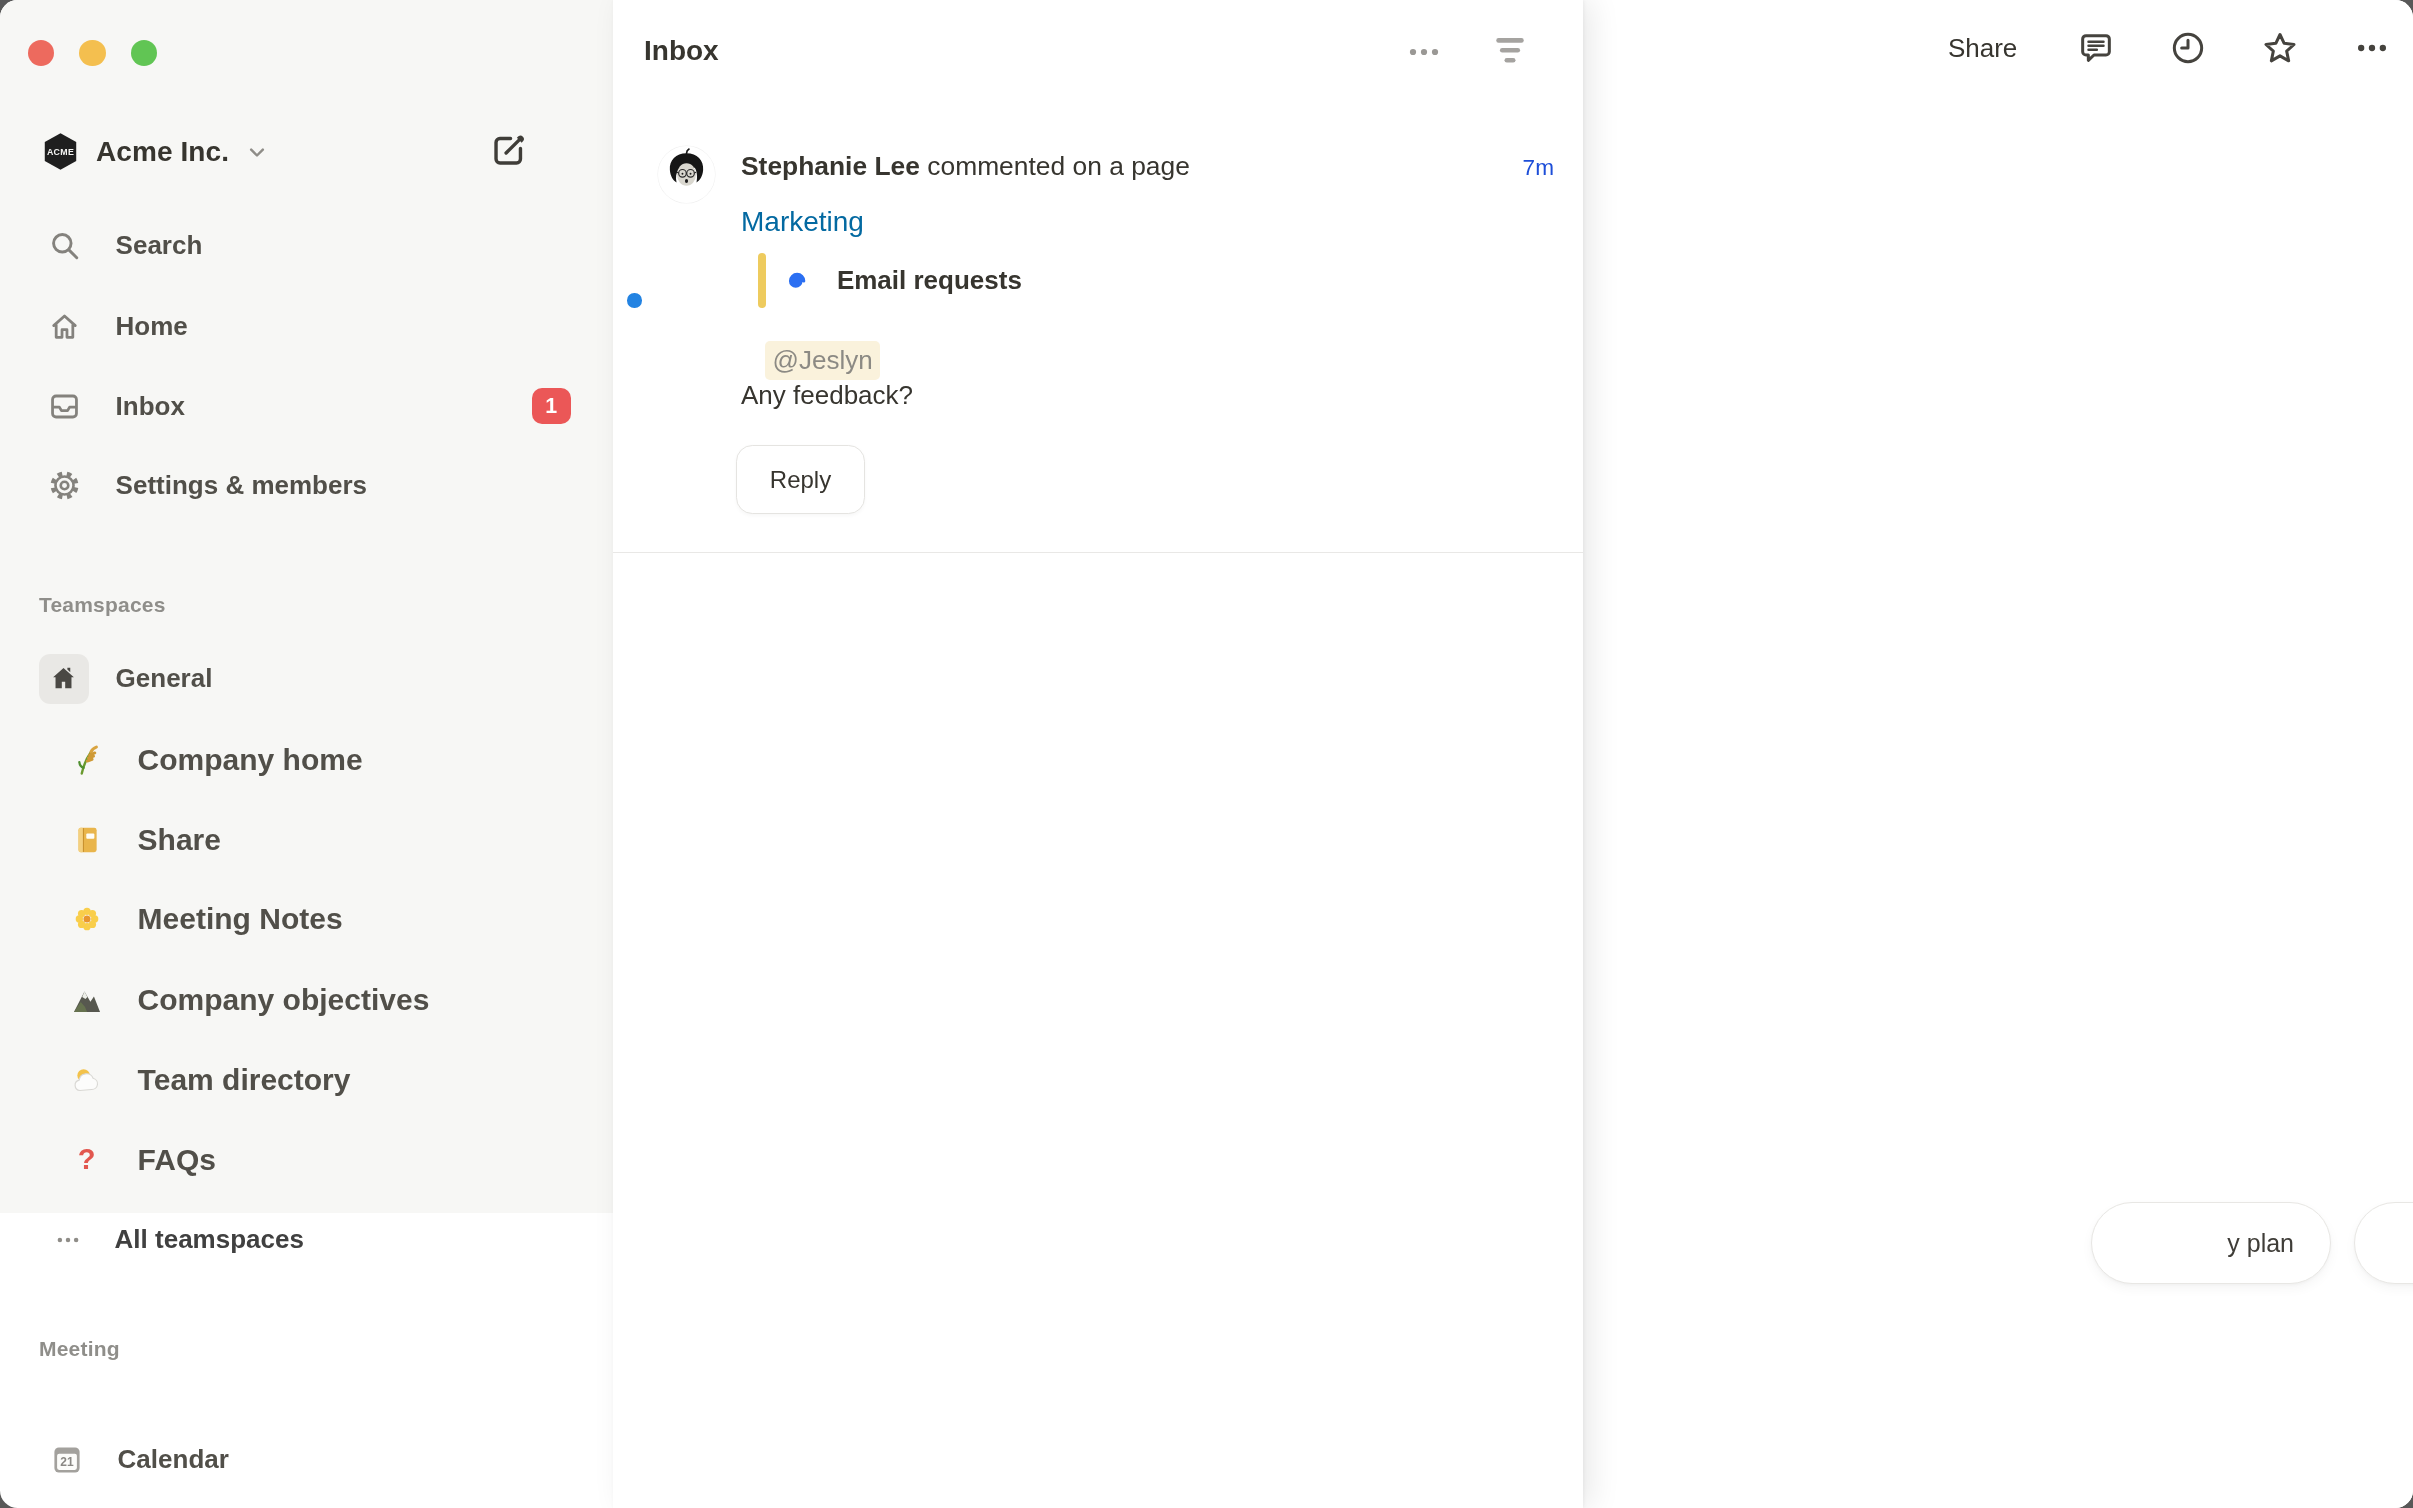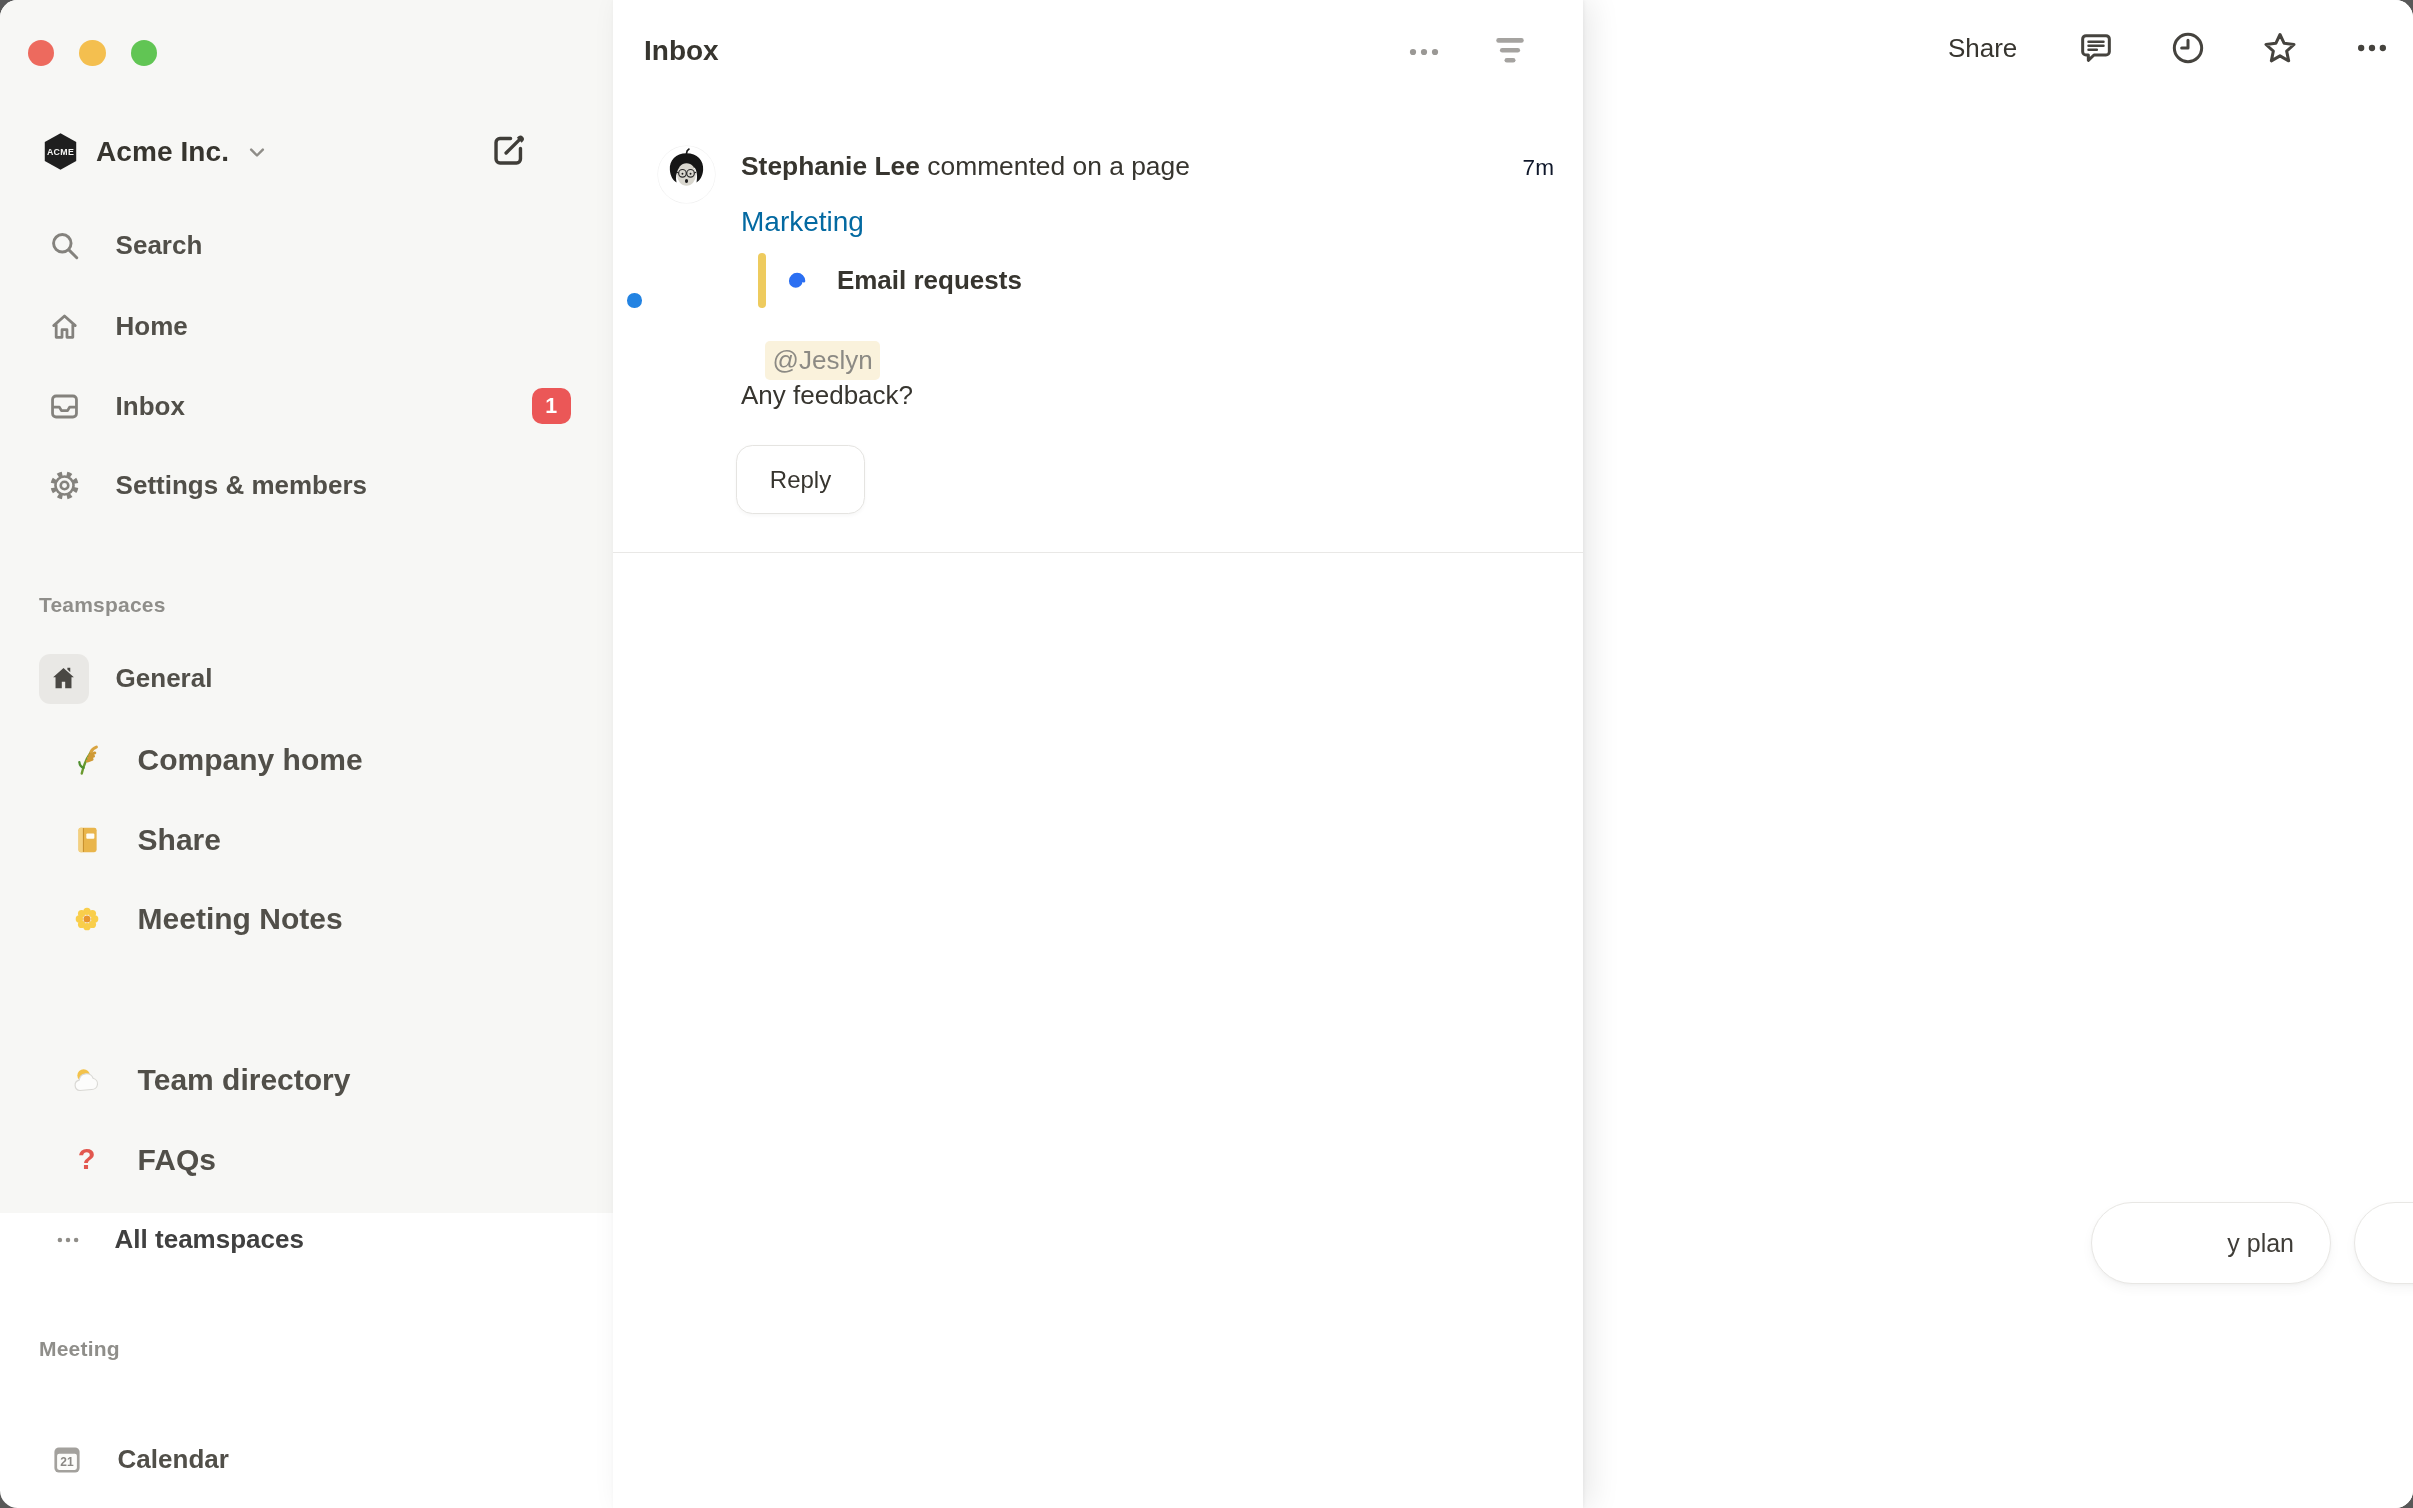--- a/index.html
+++ b/index.html
@@ -37,21 +37,21 @@
     box-shadow:8.8px 0 29px rgba(15,15,15,.09), 1.3px 0 3.8px rgba(15,15,15,.05);border-left:0.6px solid #eceber;}
   .pop-title{position:absolute;left:31px;top:35px;font-size:28px;font-weight:700;color:#37352f;}
   .pop-dots{position:absolute;left:789px;top:29.5px;width:44px;height:44px;}
   .pop-filter{position:absolute;left:875px;top:25px;width:44px;height:50px;}
   .notif{position:absolute;left:0;top:126px;width:970px;height:426px;}
   .unread-dot{position:absolute;left:14px;top:167px;width:14.5px;height:14.5px;border-radius:50%;background:#2383e2;}
   .avatar{position:absolute;left:45px;top:20px;width:57px;height:57px;border-radius:50%;overflow:hidden;
     box-shadow:0 0 0 0.6px rgba(0,0,0,.06);background:#fff;}
   .n-title{position:absolute;left:128px;top:25px;font-size:26.4px;color:#37352f;}
   .n-title b{font-weight:700;}
-  .n-time{position:absolute;right:29px;top:29px;font-size:22.6px;color:#0f172a;}
+  .n-time{position:absolute;right:29px;top:29px;font-size:22.6px;color:#1d4ed8;}
   .n-context{position:absolute;left:128px;top:80px;font-size:28px;color:#0369a1;}
   .quote{position:absolute;left:145px;top:127px;height:55px;display:flex;align-items:center;}
   .quote-bar{width:8.2px;height:55px;border-radius:4.4px;background:#eecb5e;}
   .quote-ic{margin-left:15.7px;width:30px;height:30px;}
   .quote-title{margin-left:25px;font-size:26px;font-weight:700;color:#37352f;}
   .comment-line{position:absolute;left:128px;top:215px;height:41px;display:flex;align-items:center;font-size:26px;color:#37352f;flex-direction:column;}
   .mention{background:#faf2dc;color:#8c8a84;border-radius:5px;padding:3.8px 7.5px;margin-right:8.8px;}
   .reply-btn{position:absolute;left:123px;top:319px;width:127px;height:67px;border-radius:16.3px;background:#fff;
     border:1.3px solid #e5e4e1;box-shadow:0 1.9px 3.8px rgba(0,0,0,.03);display:flex;align-items:center;justify-content:center;
     font-size:24px;font-weight:500;color:#37352f;cursor:pointer;}
@@ -188,20 +188,30 @@
               <circle cx="8.2" cy="15.8" r="2.6"></circle>
             <circle cx="6.6" cy="12" r="2.6"></circle>
               <circle cx="8.2" cy="8.2" r="2.6"></circle>
           </g>
           <circle cx="12" cy="12" r="2.5" fill="#e8962e"></circle>
         </svg>
       </span>
       <span class="lbl-child">Meeting Notes</span>
     </div>
 
+    <div class="srow" style="top:968px">
+      <span class="ic ic-child">
+        <svg width="34" height="34" viewBox="0 0 24 24">
+          <path d="M2.8 20.4 10.2 6l4.2 7.2 2.5-3.6 4.3 10.8z" fill="#57584f"></path>
+          <path d="M10.2 6l2.1 3.8-1.4 1.5-2.3-1.4z" fill="#edefe9"></path>
+          <path d="M2.8 20.4l4.8-7 2.9 3.3 1.6 3.7z" fill="#6b7b4f" opacity="0.75"></path>
+        </svg>
+      </span>
+      <span class="lbl-child">Company objectives</span>
+    </div>
 
     <div class="srow" style="top:1048px">
       <span class="ic ic-child">
         <svg width="34" height="34" viewBox="0 0 24 24">
           <circle cx="9.6" cy="8.8" r="4.4" fill="#f3c24a"></circle>
           <path d="M7 19.4a3.7 3.7 0 0 1-.5-7.3 5.1 5.1 0 0 1 9.8-1.3 4 4 0 0 1-1 7.9 z" fill="#fcfcfb" stroke="#d9d8d4" stroke-width="0.8"></path>
         </svg>
       </span>
       <span class="lbl-child">Team directory</span>
     </div>

